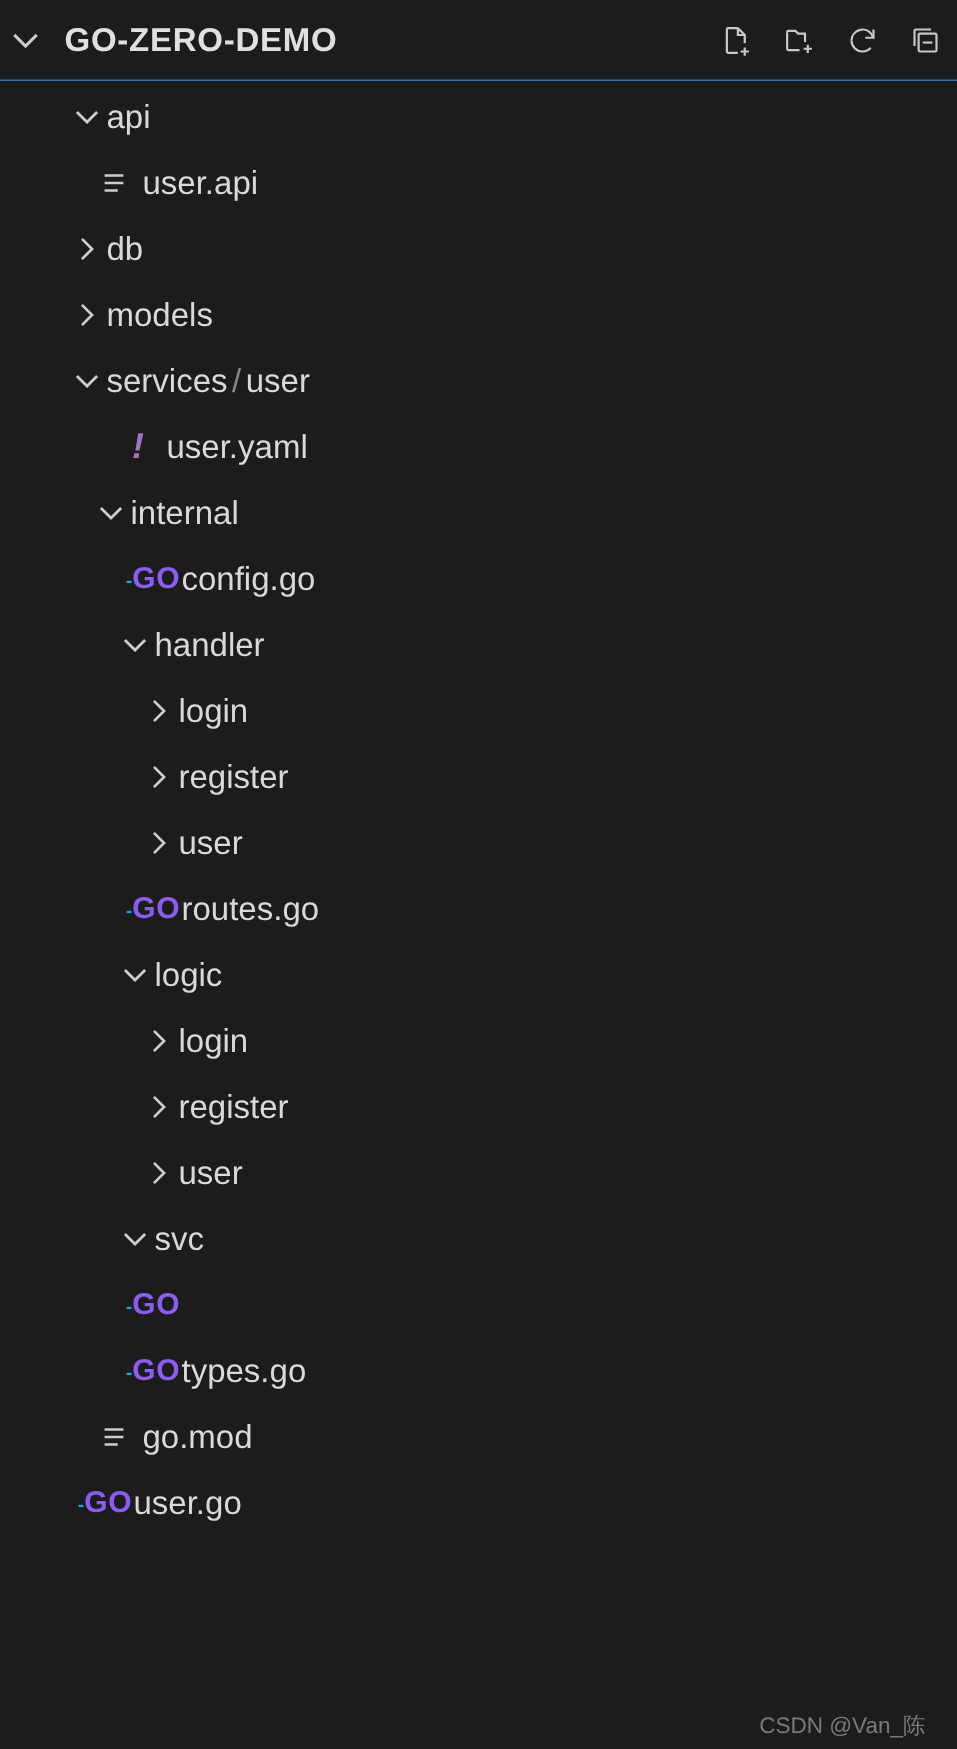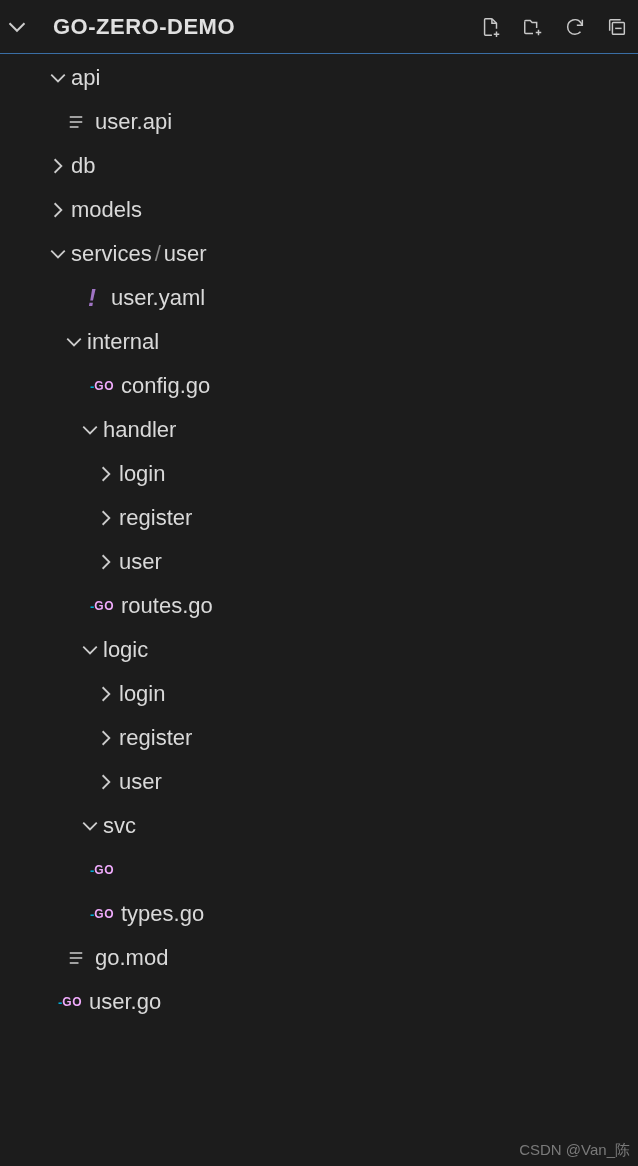--- a/index.html
+++ b/index.html
@@ -17,21 +17,21 @@
       display: flex;
       align-items: center;
       justify-content: space-between;
       padding: 8px 10px 8px 6px;
       border-bottom: 1px solid #3a6ea5;
       height: 54px;
     }
     .header-left {
       display: flex;
       align-items: center;
-      gap: 25px;
+      gap: 15px;
     }
     .header-title {
       font-weight: 700;
       color: #e0e0e0;
       letter-spacing: 0.5px;
       font-size: 22px;
     }
     .header-actions {
       display: flex;
       gap: 20px;
@@ -74,42 +74,42 @@
     .file-icon {
       width: 26px;
       display: inline-flex;
       justify-content: center;
       align-items: center;
       margin-right: 6px;
     }
     .label { color: #d9d9d9; }
     .path-sep { color: #888; margin: 0 3px; }
     .go-icon {
-      font-size: 12px;
+      font-size: 20px;
       font-weight: 700;
-      color: #f0abfc;
+      color: #8b5cf6;
       letter-spacing: 0.5px;
     }
     .go-dash {
       color: #00acd7;
       font-weight: 700;
       font-size: 13px;
       margin-right: 0px;
     }
     .yaml-icon {
       font-size: 24px;
       font-weight: 900;
       color: #a074c4;
       font-style: italic;
     }
     .lines-icon { color: #cccccc; }
     .watermark {
       position: absolute;
       bottom: 6px;
-      right: 8px;
+      right: 21px;
       font-size: 15px;
       color: #7a7a7a;
     }
   </style>
 </head>
 <body>
 
 <div class="header">
   <div class="header-left">
     <span class="chevron">

